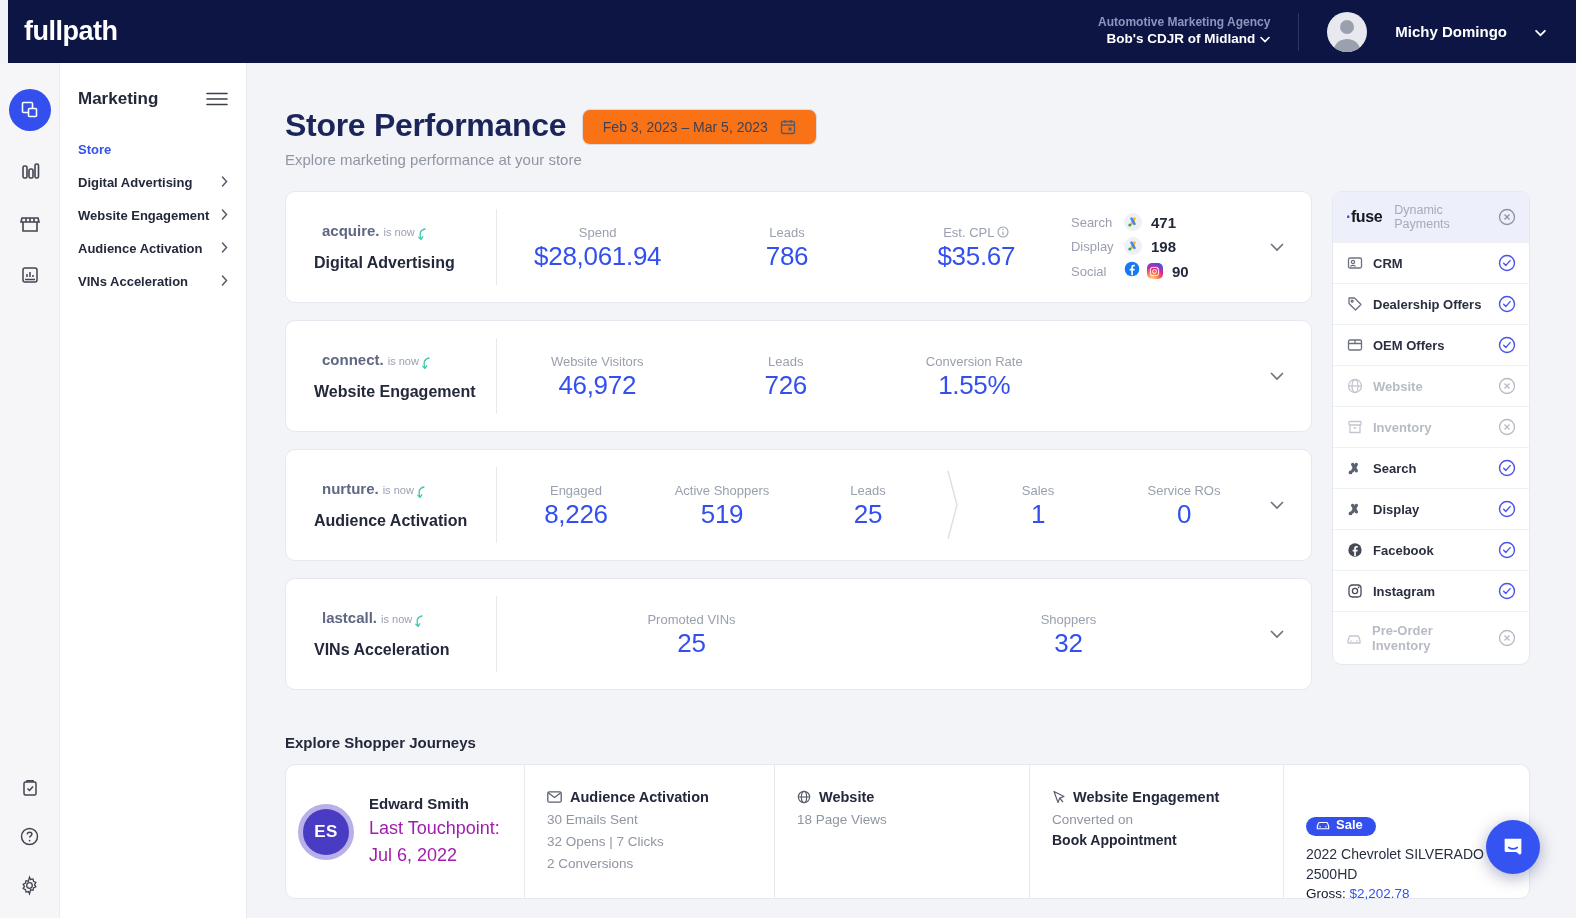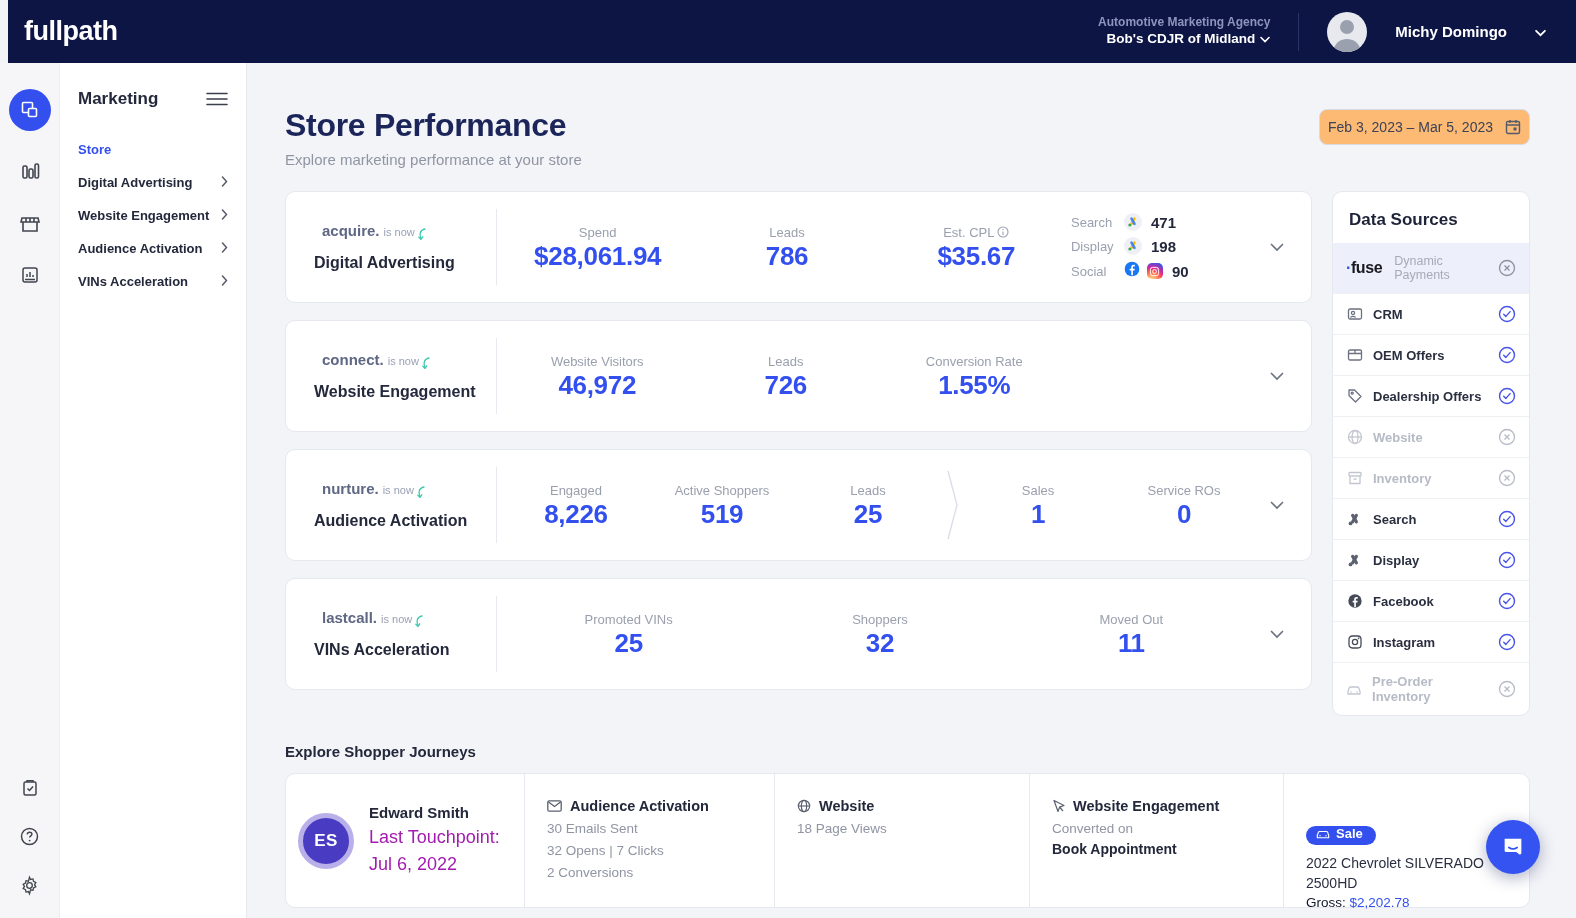--- a/index.html
+++ b/index.html
@@ -27,39 +27,39 @@
   
   .sidebar { position:absolute; left:60px; top:63px; bottom:0; width:187px; background:#fff; border-right:1px solid #e8e9ee; padding:26px 18px 0; z-index:5; }
   .sidebar-head { display:flex; justify-content:space-between; align-items:center; margin-bottom:24px; }
   .sidebar-title { font-size:17px; font-weight:700; color:#23283b; }
   .menu-item { display:flex; justify-content:space-between; align-items:center; font-size:13px; font-weight:700; color:#23283b; padding:9px 0; cursor:pointer; }
   .menu-item.active { color:#3350ef; }
   .menu-chev { color:#565b6a; }
 
   
   .main { position:absolute; left:247px; top:63px; right:0; bottom:0; background:#f3f4f8; padding:0 46px 0 38px; overflow:hidden; }
-  .page-head { display:flex; justify-content:space-between; align-items:flex-start; margin-top:44px;gap:45px; }
+  .page-head { display:flex; justify-content:flex-start; align-items:flex-start; margin-top:44px; }
   .page-title { font-size:32px; font-weight:800; color:#1b2559; letter-spacing:-0.3px; }
   .page-sub { font-size:15px; color:#8f95a3; margin-top:7px; }
-  .date-box { display:flex; align-items:center; gap:12px; background:#fdba74; border:1px solid #d9dbe4; border-radius:8px; padding:9px 8px; font-size:14px; color:#3c4257; cursor:pointer; margin-top:2px; }
+  .date-box { display:flex; align-items:center; gap:12px; background:#f97316; border:1px solid #d9dbe4; border-radius:8px; padding:9px 20px; font-size:14px; color:#3c4257; cursor:pointer; margin-top:2px; }
 
   .content-row { display:flex; gap:20px; margin-top:23px; align-items:flex-start; }
   .cards-col { flex:1; min-width:0; }
 
   
   .metric-card { background:#fff; border:1px solid #e6e8ef; border-radius:10px; height:112px; display:flex; align-items:center; margin-bottom:17px; padding:0 14px 0 28px; }
   .brand-cell { width:182px; flex:none; }
   .brand-line { font-size:15px; color:#5f6784; font-weight:700; white-space:nowrap;margin-left:8px; }
   .isnow { font-size:11px; color:#9aa0b5; font-weight:400; margin-left:4px; }
   .swirl { vertical-align:-6px; margin-left:1px; }
   .prod-name { font-size:16px; font-weight:700; color:#23283b; margin-top:12px; }
   .v-div { width:1px; height:76px; background:#e8e9ee; flex:none; margin-right:6px; }
   .metric { flex:1; text-align:center; }
   .metric-label { font-size:13px; color:#9aa0ae; display:inline-flex; align-items:center; gap:3px; }
-  .metric-value { font-size:26px; font-weight:700; color:#3350ef; letter-spacing:-0.3px; }
+  .metric-value { font-size:26px; font-weight:400; color:#3350ef; letter-spacing:-0.3px; }
   .card-chevron { width:40px; flex:none; display:grid; place-items:center; color:#6b7280; cursor:pointer; }
   .channels { width:186px; flex:none; display:flex; flex-direction:column; gap:6px; }
   .ch-row { display:flex; align-items:center; gap:7px; }
   .ch-label { width:46px; font-size:13px; color:#9aa0ae; }
   .chip { width:18px; height:18px; border-radius:50%; background:#eef0f6; display:grid; place-items:center; }
   .ig-chip { width:16px; height:16px; border-radius:5px; background:radial-gradient(circle at 28% 110%, #fdf497 0%, #fd5949 45%, #d6249f 62%, #285AEB 92%); display:grid; place-items:center; }
   .ch-val { font-size:15px; font-weight:700; color:#23283b; margin-left:2px; }
   .mid-sep { width:24px; flex:none; display:grid; place-items:center; color:#dcdfe8; }
 
   
@@ -414,34 +414,29 @@
         </div>
         <div class="v-div"></div>
         <div class="metric">
           <div class="metric-label">Promoted VINs</div>
           <div class="metric-value">25</div>
         </div>
         <div class="metric">
           <div class="metric-label">Shoppers</div>
           <div class="metric-value">32</div>
         </div>
-        <div class="metric">
-          <div class="metric-label">Moved Out</div>
-          <div class="metric-value">11</div>
-        </div>
         <div class="card-chevron">
           <svg width="14" height="9" viewBox="0 0 14 9">
               <path d="M1.5 1.5L7 7l5.5-5.5" fill="none" stroke="currentColor" stroke-width="1.7" stroke-linecap="round"></path>
             </svg>
         </div>
       </section>
     </div>
 
     <aside class="ds-panel">
-      <div class="ds-title">Data Sources</div>
 
       <div class="ds-row fuse-row">
         <span class="fuse-logo"><span class="fuse-dot">·</span><span>fuse</span></span>
         <span class="fuse-sub">Dynamic Payments</span>
         <span class="ds-status">
           <svg width="18" height="18" viewBox="0 0 18 18" fill="none" stroke="#8c92a0" stroke-width="1.3">
               <circle cx="9" cy="9" r="7.5"></circle>
               <path d="M6.5 6.5l5 5M11.5 6.5l-5 5"></path>
             </svg>
         </span>
@@ -460,41 +455,41 @@
           <svg width="18" height="18" viewBox="0 0 18 18" fill="none" stroke="#4953e8" stroke-width="1.4">
               <circle cx="9" cy="9" r="7.5"></circle>
               <path d="M5.7 9.2l2.2 2.2 4.2-4.8" stroke-linecap="round" stroke-linejoin="round"></path>
             </svg>
         </span>
       </div>
 
       <div class="ds-row">
         <span class="ds-icon">
           <svg width="16" height="16" viewBox="0 0 16 16" fill="none" stroke="currentColor" stroke-width="1.3">
+              <path d="M2 7.5V2h5.5L14 8.5 8.5 14z" stroke-linejoin="round"></path>
+              <circle cx="5.2" cy="5.2" r="1"></circle>
+            </svg>
+        </span>
+        <span>Dealership Offers</span>
+        <span class="ds-status">
+          <svg width="18" height="18" viewBox="0 0 18 18" fill="none" stroke="#4953e8" stroke-width="1.4">
+              <circle cx="9" cy="9" r="7.5"></circle>
+              <path d="M5.7 9.2l2.2 2.2 4.2-4.8" stroke-linecap="round" stroke-linejoin="round"></path>
+            </svg>
+        </span>
+      </div>
+
+      <div class="ds-row">
+        <span class="ds-icon">
+          <svg width="16" height="16" viewBox="0 0 16 16" fill="none" stroke="currentColor" stroke-width="1.3">
               <rect x="1.5" y="3" width="13" height="10" rx="1.5"></rect>
               <path d="M1.5 6.5h13M8 3v3.5"></path>
             </svg>
         </span>
         <span>OEM Offers</span>
-        <span class="ds-status">
-          <svg width="18" height="18" viewBox="0 0 18 18" fill="none" stroke="#4953e8" stroke-width="1.4">
-              <circle cx="9" cy="9" r="7.5"></circle>
-              <path d="M5.7 9.2l2.2 2.2 4.2-4.8" stroke-linecap="round" stroke-linejoin="round"></path>
-            </svg>
-        </span>
-      </div>
-
-      <div class="ds-row">
-        <span class="ds-icon">
-          <svg width="16" height="16" viewBox="0 0 16 16" fill="none" stroke="currentColor" stroke-width="1.3">
-              <path d="M2 7.5V2h5.5L14 8.5 8.5 14z" stroke-linejoin="round"></path>
-              <circle cx="5.2" cy="5.2" r="1"></circle>
-            </svg>
-        </span>
-        <span>Dealership Offers</span>
         <span class="ds-status">
           <svg width="18" height="18" viewBox="0 0 18 18" fill="none" stroke="#4953e8" stroke-width="1.4">
               <circle cx="9" cy="9" r="7.5"></circle>
               <path d="M5.7 9.2l2.2 2.2 4.2-4.8" stroke-linecap="round" stroke-linejoin="round"></path>
             </svg>
         </span>
       </div>
 
       <div class="ds-row muted">
         <span class="ds-icon">

